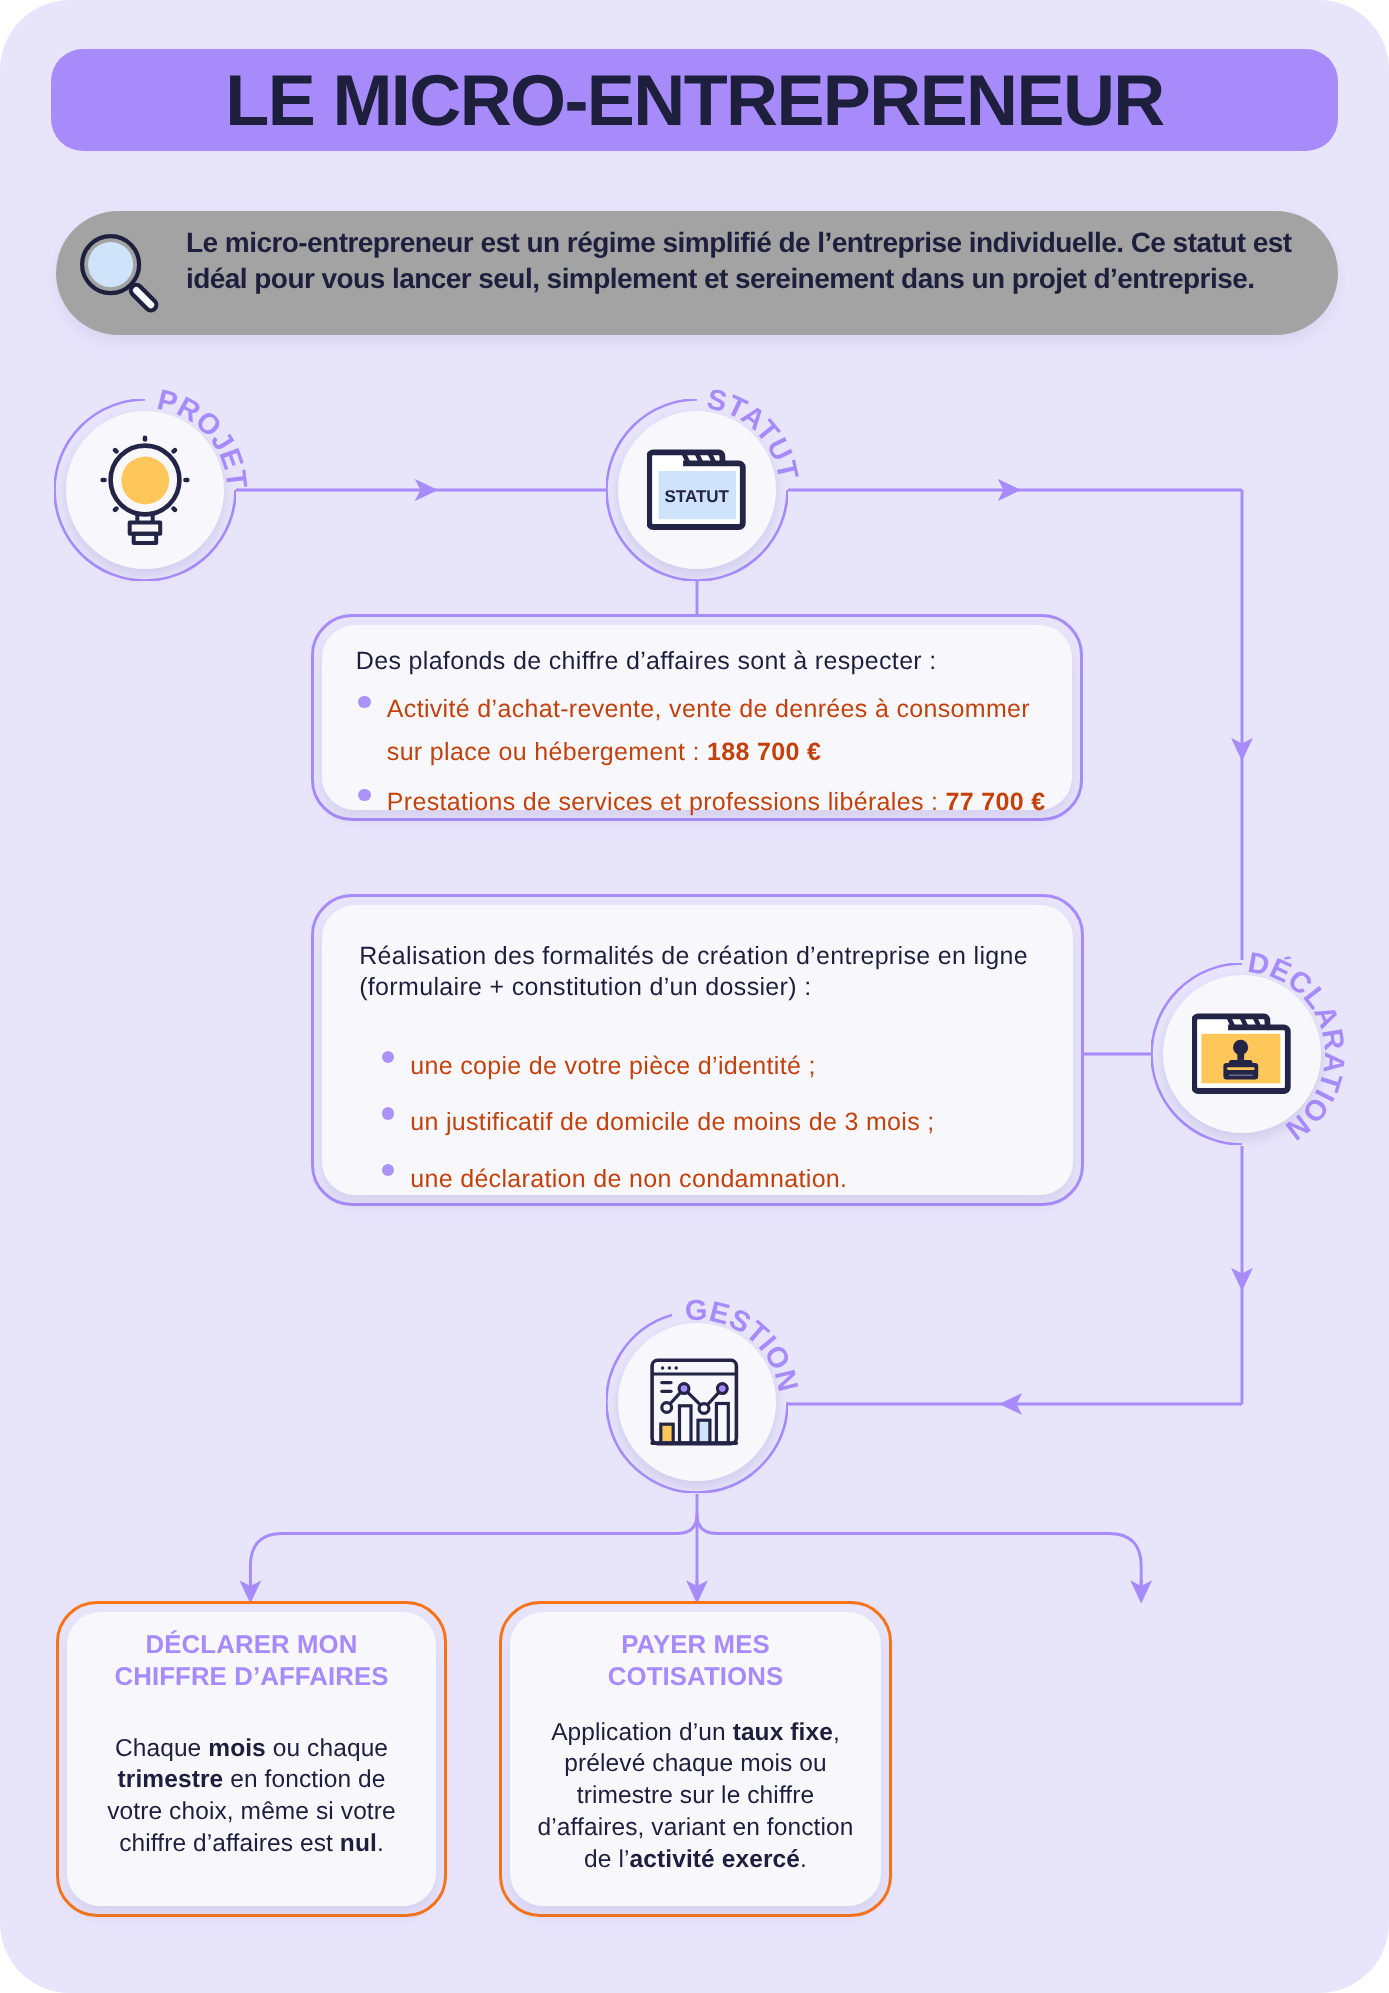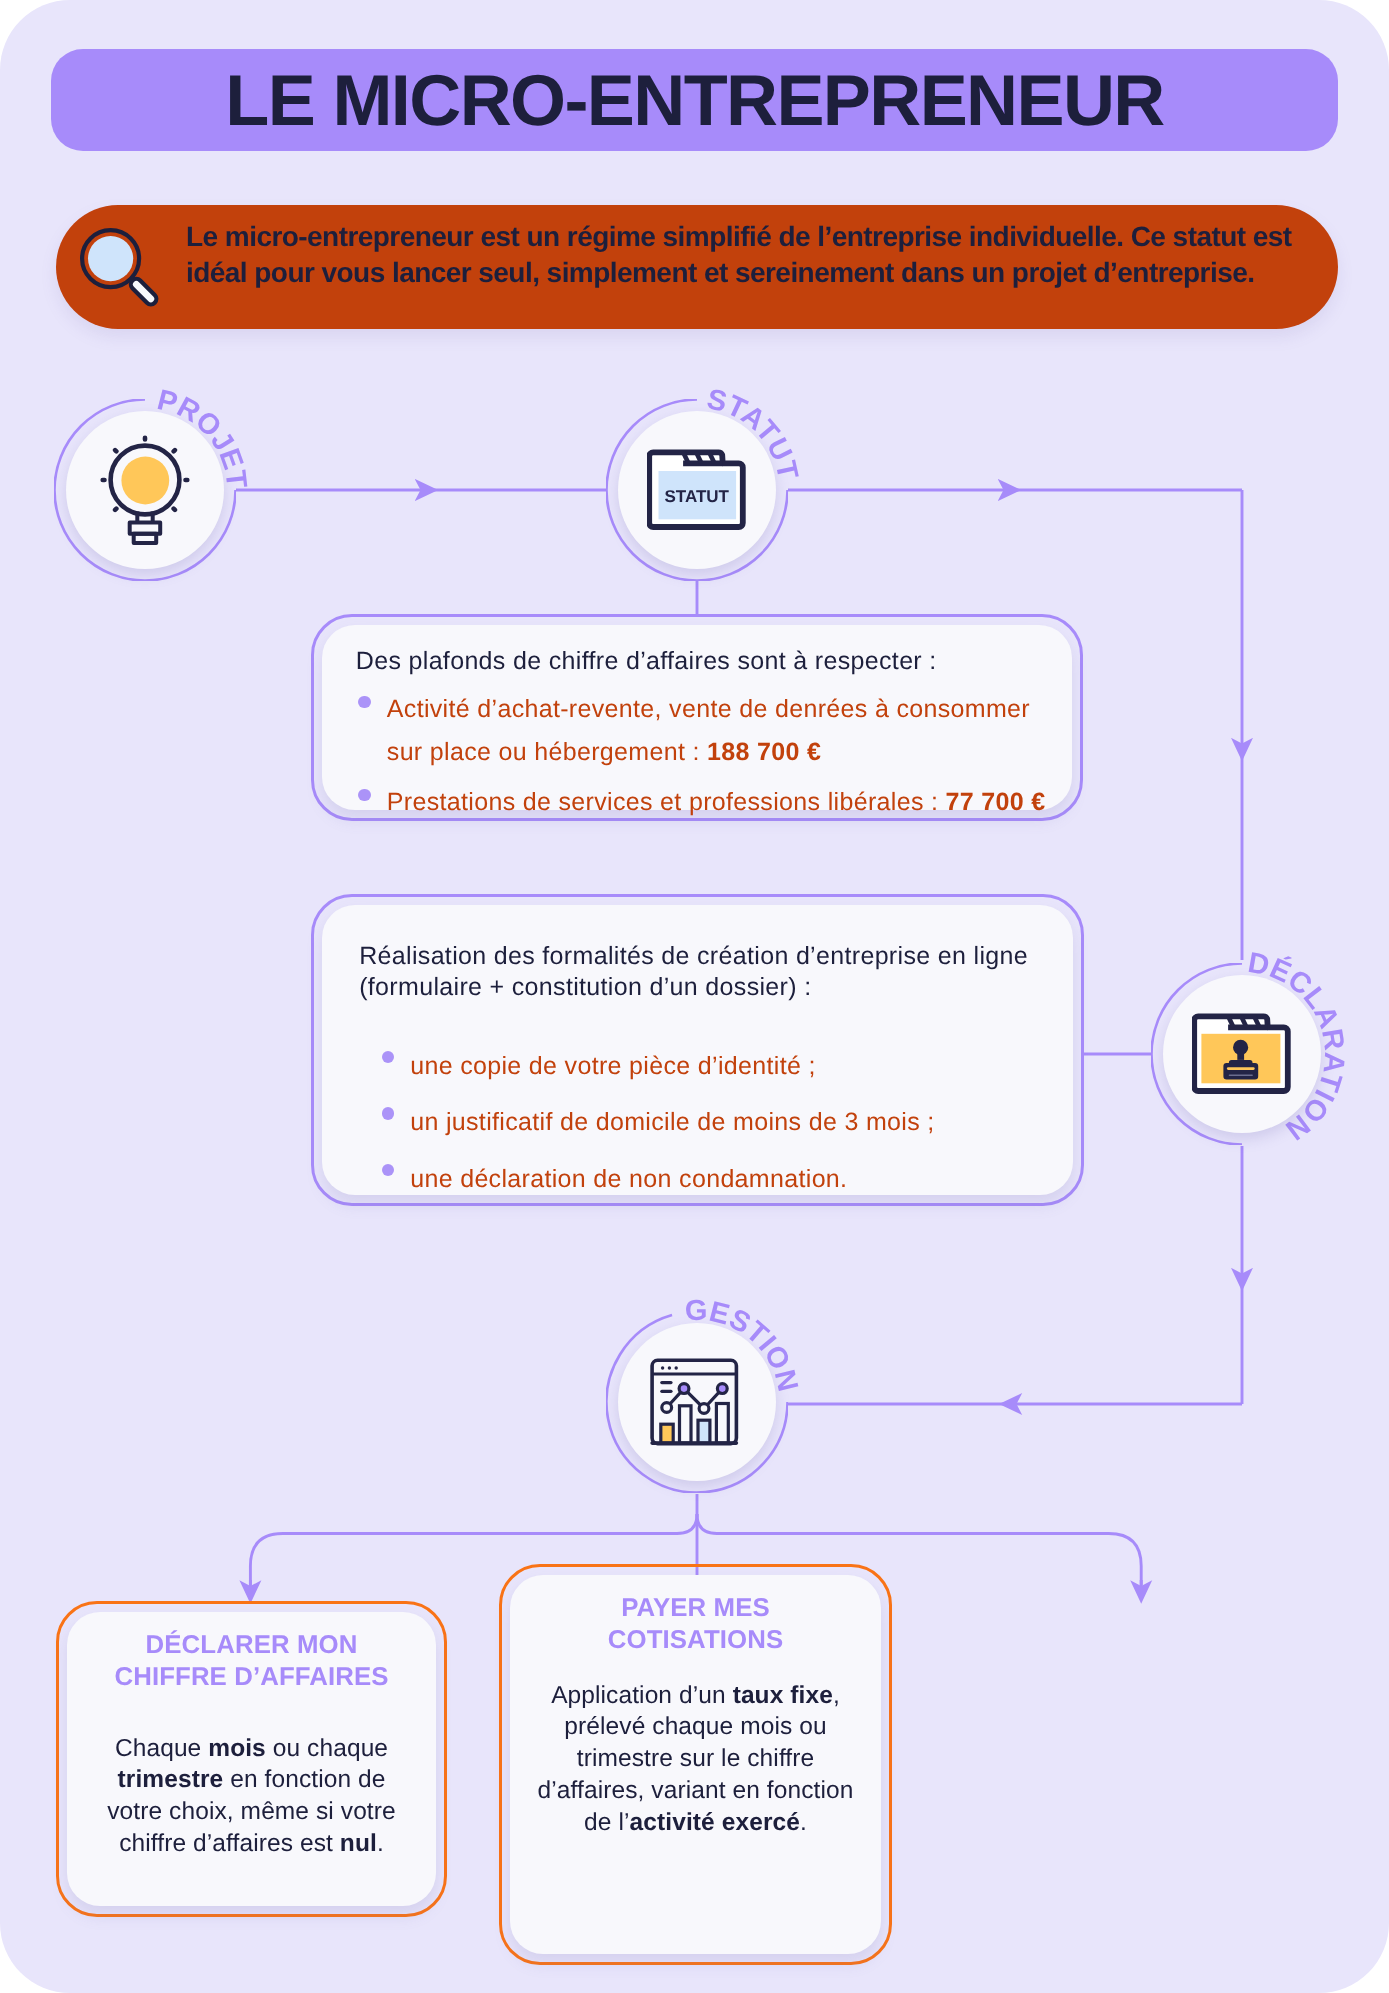--- a/index.html
+++ b/index.html
@@ -9,22 +9,22 @@
   #page{position:relative;transform:translateZ(0);width:1389px;height:1993px;background:#e8e5fb;border-radius:70px;overflow:hidden;}
 
   
   #banner{position:absolute;left:51px;top:49px;width:1287px;height:102px;
           background:#a78bfa;border-radius:32px;display:flex;align-items:center;justify-content:center;}
   #banner-title{font-size:72px;font-weight:bold;color:#1d1f3c;letter-spacing:-1.6px;
                 line-height:1;margin-top:2px;
                 font-family:"Liberation Sans",sans-serif;}
 
   
-  #intro{position:absolute;left:56px;top:205px;width:1282px;height:124px;
-         background:#c2410c;border-radius:62px;
+  #intro{position:absolute;left:56px;top:211px;width:1282px;height:124px;
+         background:#a3a3a3;border-radius:62px;
          box-shadow:0 8px 16px rgba(120,110,180,0.13);}
   #intro-icon{position:absolute;left:24px;top:22.6px;}
   #intro-text{position:absolute;left:130px;top:13.5px;font-size:28px;font-weight:bold;color:#1d1f3c;line-height:36.9px;
               letter-spacing:-0.55px;width:1125px;}
 
   
   #wires{position:absolute;left:0;top:0;width:1389px;height:1993px;}
 
   
   .node{position:absolute;width:182px;height:182px;}
@@ -142,21 +142,21 @@
       </ul>
     </div>
   </div>
 
   <div class="bcard" style="left:56px;top:1601px;width:391px;height:316px;">
     <div class="inner"></div>
     <h3 style="top:26px;">DÉCLARER MON<br>CHIFFRE D’AFFAIRES</h3>
     <p style="top:128.6px;padding:0 42.5px;box-sizing:border-box;">Chaque <b>mois</b> ou chaque <b>trimestre</b> en fonction de votre choix, même si votre chiffre d’affaires est <b>nul</b>.</p>
   </div>
 
-  <div class="bcard" style="left:499px;top:1564px;width:393px;height:401px;">
+  <div class="bcard" style="left:499px;top:1601px;width:393px;height:316px;">
     <div class="inner"></div>
     <h3 style="top:26px;">PAYER MES<br>COTISATIONS</h3>
     <p style="top:112.7px;padding:0 28.5px;box-sizing:border-box;">Application d’un <b>taux fixe</b>, prélevé chaque mois ou trimestre sur le chiffre d’affaires, variant en fonction de l’<b>activité exercé</b>.</p>
   </div>
 
 
   <div class="node" style="left:54px;top:399px;">
     <svg class="ring" width="182" height="182" viewBox="0 0 182 182">
       <path d="M 91.00 0.50 A 90.5 90.5 0 1 0 181.50 91.00" fill="none" stroke="#a78bfa" stroke-width="2.6"></path>
     </svg>

